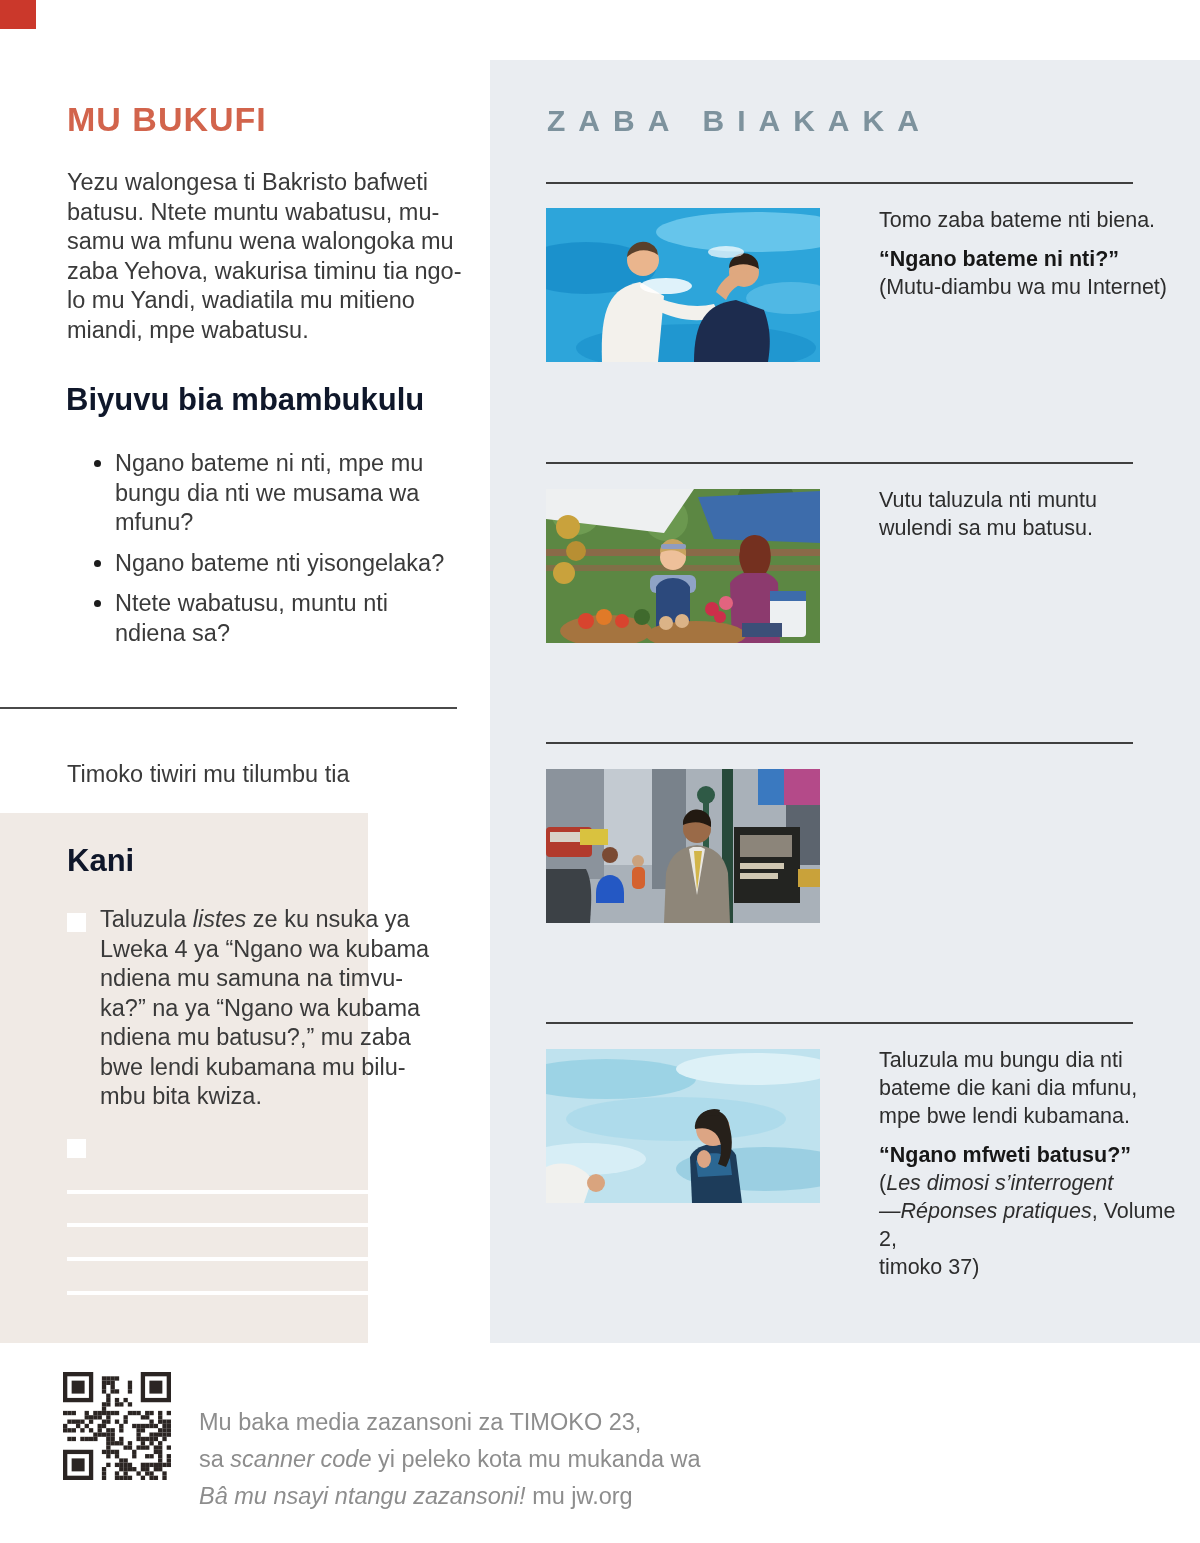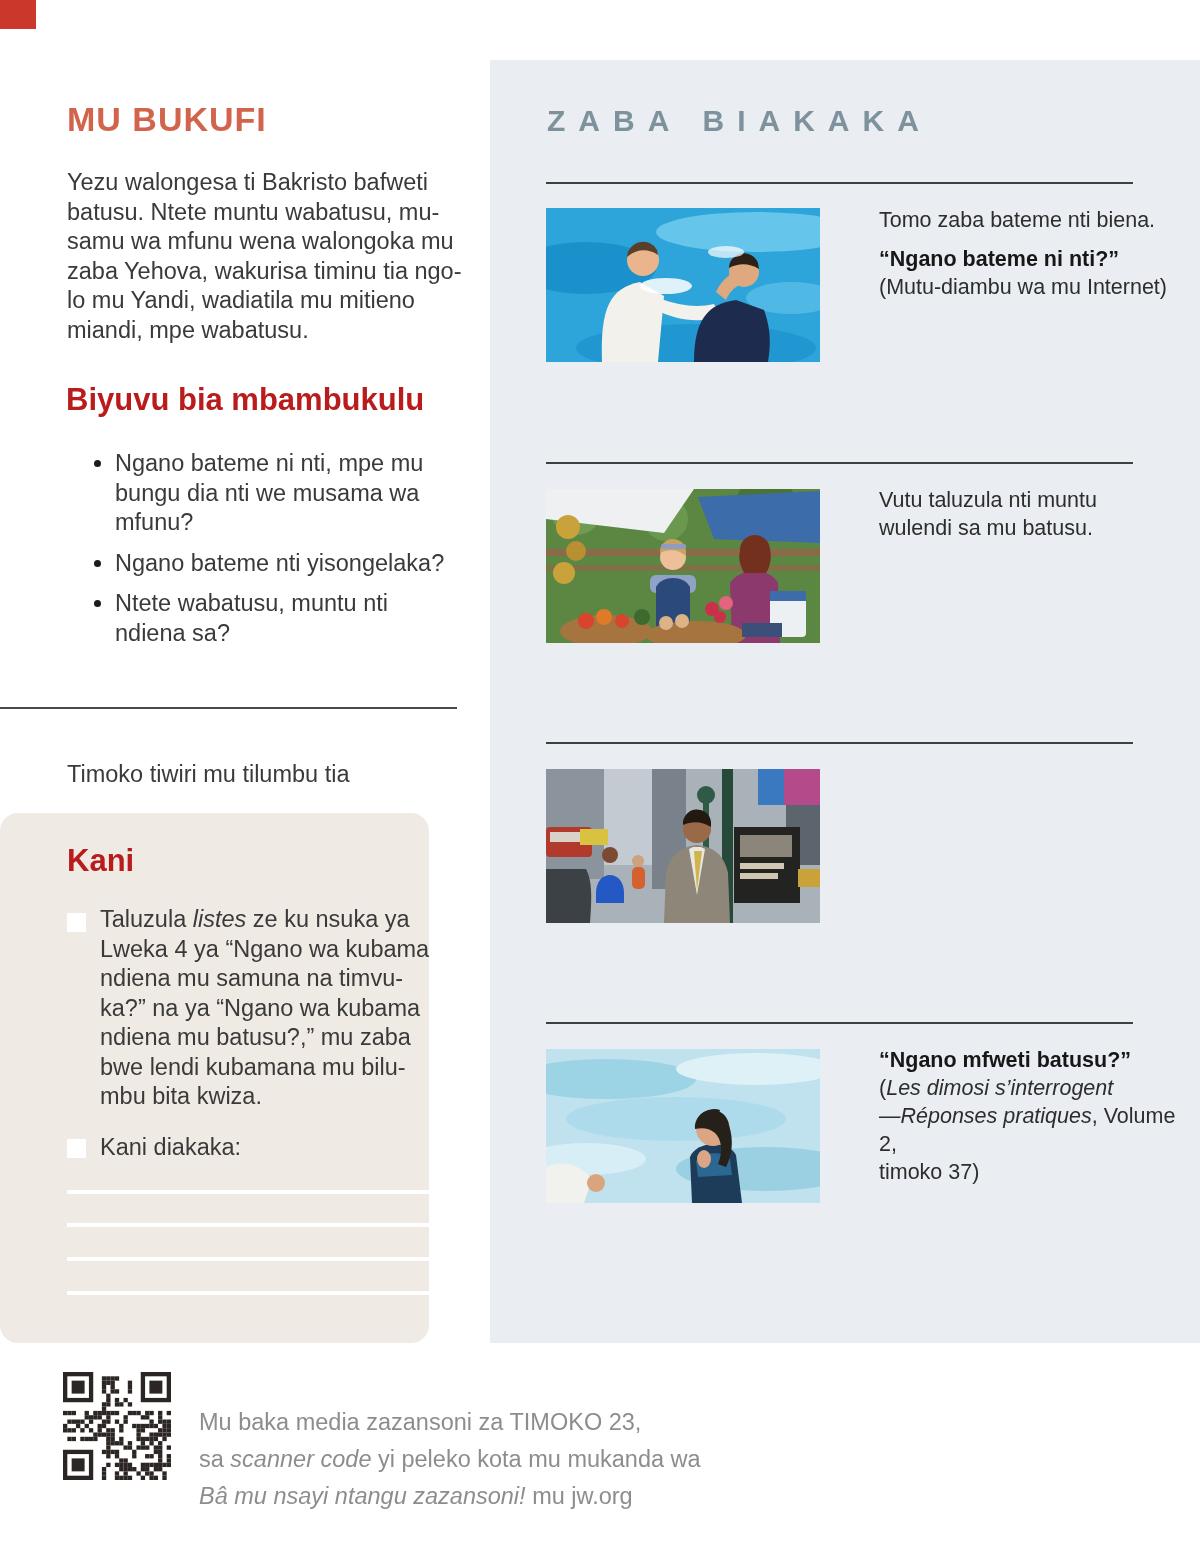--- a/index.html
+++ b/index.html
@@ -4,21 +4,21 @@
 <style>
   html,body{margin:0;padding:0;}
   body{
     width:1200px;height:1543px;position:relative;background:#ffffff;
     font-family:"Liberation Sans", sans-serif;color:#3a3a3a;overflow:hidden;
   }
   .abs{position:absolute;}
   .pre{white-space:pre-line;}
   .corner-mark{left:0;top:0;width:36px;height:29px;background:#cb382b;}
   .orange-h{font-size:34px;font-weight:bold;color:#d2644c;letter-spacing:1px;margin:0;}
-  .slate-h{font-size:31px;font-weight:bold;color:#b91c1c;margin:0;}
+  .slate-h{font-size:31px;font-weight:bold;color:#0f172a;margin:0;}
   .body{font-size:23.5px;line-height:29.5px;color:#3a3a3a;margin:0;}
   .qlist{margin:0;padding:0 0 0 27px;font-size:23.5px;line-height:29.5px;color:#3a3a3a;}
   .qlist li{margin-bottom:11px;}
   .qlist li::marker{color:#1c1c1c;}
   .hr{border-top:2px solid #4a4a4a;height:0;}
   .kani-box{background:#f0eae5;}
   .chk{width:19px;height:19px;background:#ffffff;display:block;}
   .wline{left:67px;width:390px;height:4px;background:#ffffff;}
   .panel{background:#eaedf1;}
   .panel-h{font-size:30px;font-weight:bold;color:#7d929d;letter-spacing:13px;white-space:nowrap;margin:0;}
@@ -52,34 +52,33 @@
 bungu dia nti we musama wa
 mfunu?</span></li>
   <li><span class="pre">Ngano bateme nti yisongelaka?</span></li>
   <li><span class="pre">Ntete wabatusu, muntu nti
 ndiena sa?</span></li>
 </ul>
 
 <div class="abs hr" style="left:0;top:707px;width:457px;"></div>
 <p class="abs body" style="left:67px;top:760px;width:420px;">Timoko tiwiri mu tilumbu tia</p>
 
-<div class="abs kani-box" style="left:0;top:813px;width:429px;height:530px;border-radius:18px;">
+<div class="abs kani-box" style="left:0;top:813px;width:368px;height:530px;">
   <h2 class="abs slate-h" style="left:67px;top:30px;">Kani</h2>
 
   <span class="abs chk" style="left:67px;top:100px;"></span>
   <p class="abs body pre" style="left:100px;top:92px;width:356px;"><span>Taluzula </span><em>listes</em><span> ze ku nsuka ya
 Lweka 4 ya “Ngano wa kubama
 ndiena mu samuna na timvu-
 ka?” na ya “Ngano wa kubama
 ndiena mu batusu?,” mu zaba
 bwe lendi kubamana mu bilu-
 mbu bita kwiza.</span></p>
 
   <span class="abs chk" style="left:67px;top:326px;"></span>
-  <p class="abs body" style="left:100px;top:320px;width:340px;">Kani diakaka:</p>
 
   <div class="abs wline" style="top:377px;"></div>
   <div class="abs wline" style="top:410px;"></div>
   <div class="abs wline" style="top:444px;"></div>
   <div class="abs wline" style="top:478px;"></div>
 </div>
 
 <div class="abs panel" style="left:490px;top:60px;width:710px;height:1283px;">
   <h2 class="abs panel-h" style="left:57px;top:44px;">ZABA BIAKAKA</h2>
 
@@ -198,20 +197,23 @@
       <path d="M150,112 C158,102 176,102 184,110 L186,126 L152,128 Z" fill="#2e6f9e" opacity="0.85"></path>
       <circle cx="167" cy="80" r="17" fill="#dca584"></circle>
       <path d="M149,80 a17 17 0 0 1 34,-4 c5,16 3,30 -3,42 l-8,-3 c5,-12 4,-24 -3,-31 c-7,-6 -14,-5 -20,-4 z" fill="#26201a"></path>
       <path d="M152,70 c4,-8 14,-12 22,-9 l-2,6 c-7,-2 -14,0 -20,3 z" fill="#26201a"></path>
       <ellipse cx="158" cy="110" rx="7" ry="9" fill="#dca584"></ellipse>
       <path d="M0,154 L0,118 C16,110 36,116 46,130 L38,154 Z" fill="#f1f1ee"></path>
       <circle cx="50" cy="134" r="9" fill="#d9a47e"></circle>
     </svg>
   </div>
   <div class="abs itext" style="left:353px;top:986px;">
+    <p class="lead pre">Taluzula mu bungu dia nti
+bateme die kani dia mfunu,
+mpe bwe lendi kubamana.</p>
     <p class="cite pre"><strong>“Ngano mfweti batusu?”</strong><span>
 (</span><em>Les dimosi s’interrogent
 —Réponses pratiques</em><span>, Volume 2,
 timoko 37)</span></p>
   </div>
 </div>
 
 <div class="abs" style="left:63px;top:1372px;">
   <svg id="qr" width="108" height="108" viewBox="0 0 107.5 107.5">
       <g fill="#2b2523">

